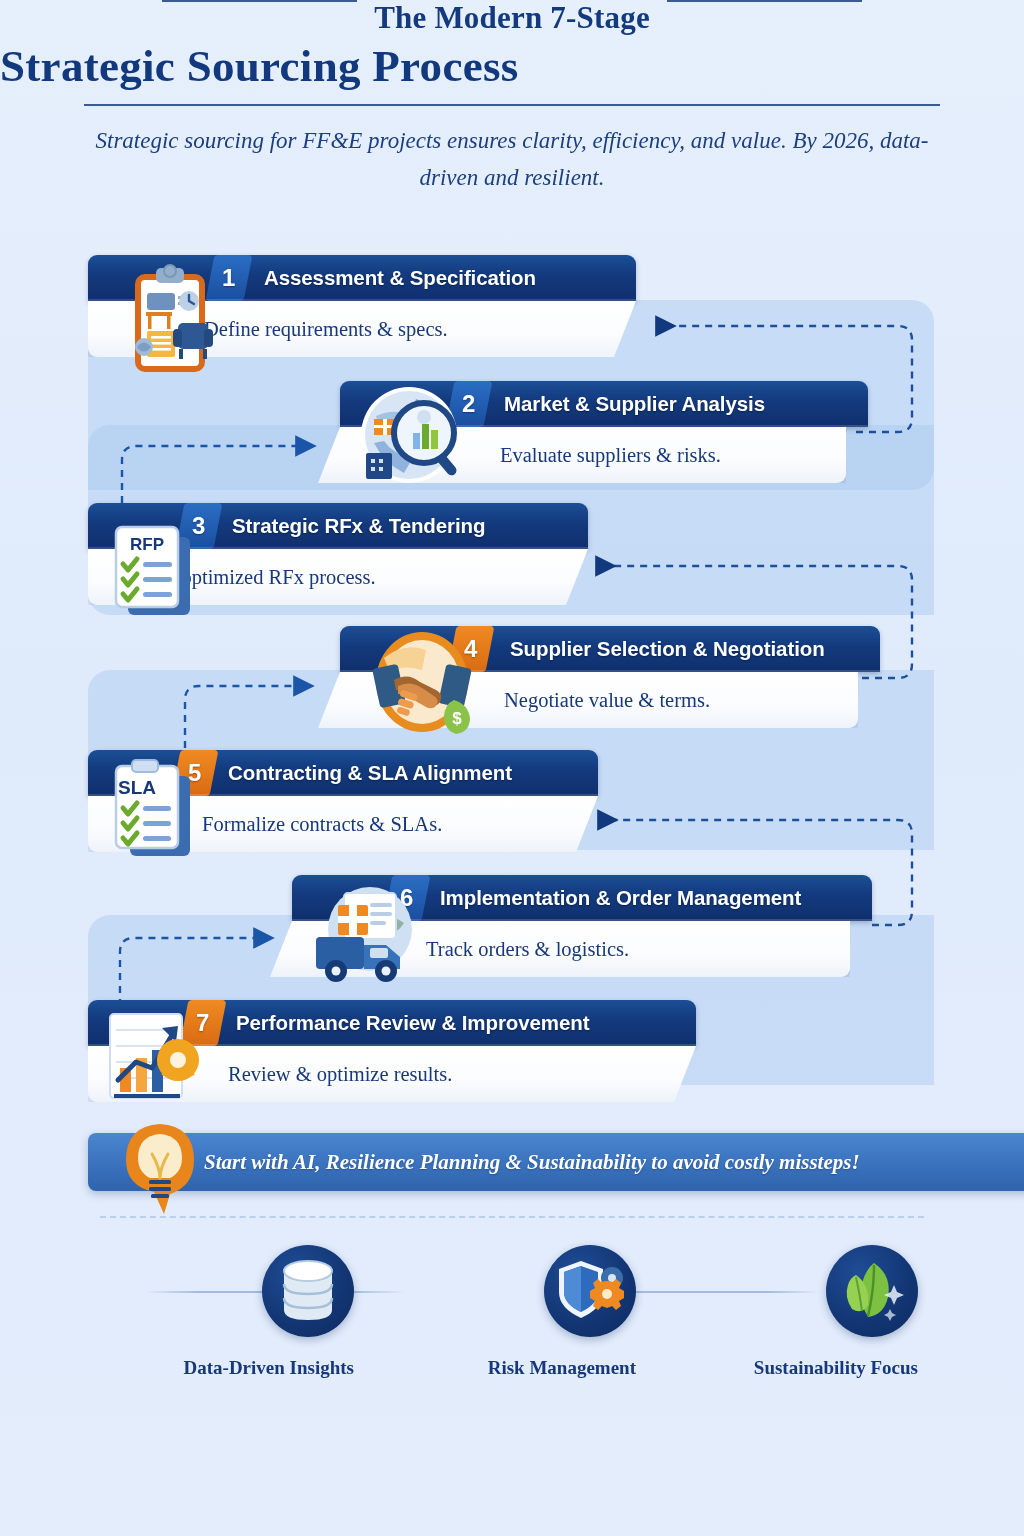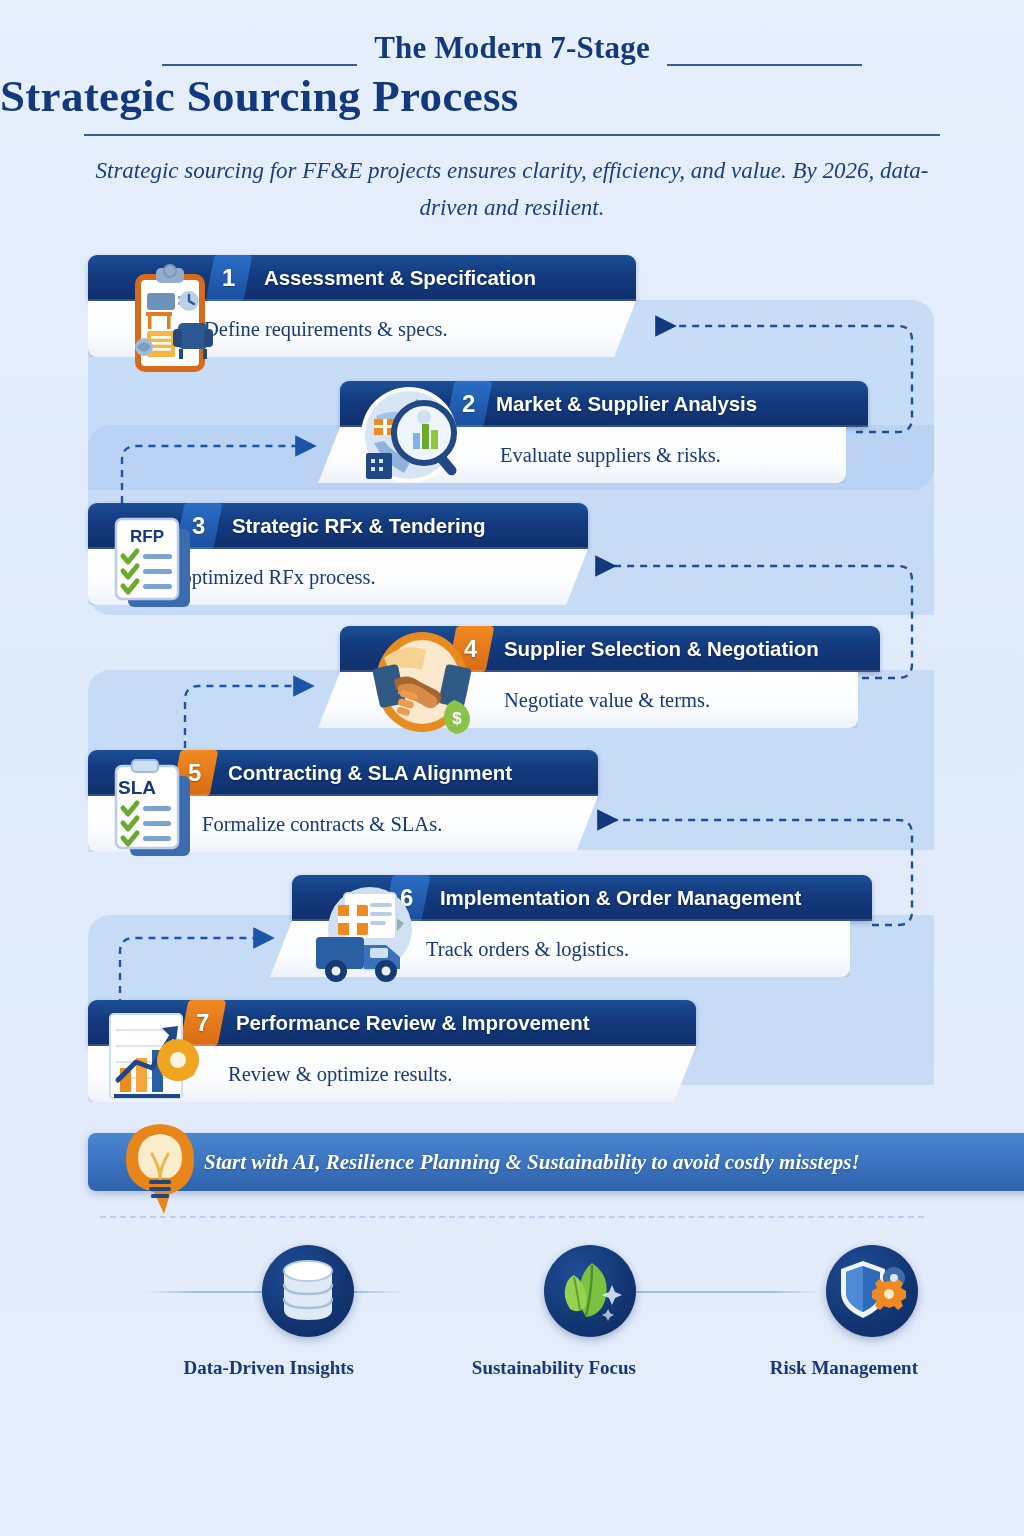--- a/index.html
+++ b/index.html
@@ -22,24 +22,23 @@
     height: 1536px;
     background: linear-gradient(180deg, #e6effc 0%, #dfeafb 45%, #e4edfc 100%);
     overflow: hidden;
   }
 
   
   .header { position: absolute; top: 0; left: 0; width: 1024px; }
 
   .kicker-row {
     display: flex;
-    align-items: flex-end;
+    align-items: flex-start;
     justify-content: center;
     gap: 17px;
-    margin-top: 30px;
   }
   .kicker-rule {
     height: 2px;
     background: #1c3f7c;
     width: 195px;
     opacity: .85;
   }
   .kicker-text {
     font-family: "Liberation Serif", serif;
     font-size: 31px;
@@ -291,21 +290,21 @@
         <rect x="87" y="86" width="4" height="10" fill="#23497f"></rect>
       </svg>
     </div>
   </div>
 
   <div class="stage" style="left:340px; top:381px; width:528px;">
     <div class="stage-title" style="padding-left:110px;">
       <div class="badge blue">
         <span>2</span>
       </div>
-      <div class="stage-title-text" style="margin-left:8px;">Market &amp; Supplier Analysis</div>
+      <div class="stage-title-text" style="margin-left:16px;">Market &amp; Supplier Analysis</div>
     </div>
     <div class="stage-body left-notch" style="width:528px; margin-left:-22px; padding-left:182px;">
       <div class="stage-desc">Evaluate suppliers &amp; risks.</div>
     </div>
 
     <div class="stage-icon" style="left:14px; top:0px;">
       <svg width="118" height="112" viewBox="0 0 118 112">
         <circle cx="55" cy="54" r="48" fill="#ffffff"></circle>
         <circle cx="55" cy="54" r="44" fill="#d7e5f5"></circle>
         <path d="M22,35 Q40,27 56,34 L50,47 Q34,49 25,44 z" fill="#a3c2e4"></path>
@@ -336,21 +335,21 @@
     <div class="stage-title" style="padding-left:92px;">
       <div class="badge blue">
         <span>3</span>
       </div>
       <div class="stage-title-text" style="margin-left:14px;">Strategic RFx &amp; Tendering</div>
     </div>
     <div class="stage-body" style="width:500px; padding-left:65px;">
       <div class="stage-desc">AI-optimized RFx process.</div>
     </div>
 
-    <div class="stage-icon" style="left:14px; top:8px;">
+    <div class="stage-icon" style="left:14px; top:16px;">
       <svg width="104" height="104" viewBox="0 0 104 104">
         <rect x="26" y="18" width="62" height="78" rx="6" fill="#3c6cb0"></rect>
         <rect x="14" y="8" width="62" height="80" rx="6" fill="#ffffff" stroke="#b9cde6" stroke-width="2.5"></rect>
         <text x="45" y="31" font-family="Liberation Sans, sans-serif" font-size="17" font-weight="bold" fill="#17397c" text-anchor="middle">RFP</text>
         <g stroke="#6aaa2c" stroke-width="5" fill="none" stroke-linecap="round" stroke-linejoin="round">
           <path d="M21,45 L26,51 L35,40"></path>
           <path d="M21,60 L26,66 L35,55"></path>
           <path d="M21,75 L26,81 L35,70"></path>
         </g>
         <g fill="#7ba3d4">
@@ -360,21 +359,21 @@
         </g>
       </svg>
     </div>
   </div>
 
   <div class="stage" style="left:340px; top:626px; width:540px;">
     <div class="stage-title" style="padding-left:112px;">
       <div class="badge orange">
         <span>4</span>
       </div>
-      <div class="stage-title-text" style="margin-left:14px;">Supplier Selection &amp; Negotiation</div>
+      <div class="stage-title-text" style="margin-left:20px;">Supplier Selection &amp; Negotiation</div>
     </div>
     <div class="stage-body left-notch" style="width:540px; margin-left:-22px; padding-left:186px;">
       <div class="stage-desc">Negotiate value &amp; terms.</div>
     </div>
 
     <div class="stage-icon" style="left:24px; top:2px;">
       <svg width="124" height="112" viewBox="0 0 124 112">
         <ellipse cx="58" cy="54" rx="46" ry="50" fill="#e88c20"></ellipse>
         <ellipse cx="58" cy="54" rx="38" ry="42" fill="#fbe9cd"></ellipse>
         <path d="M20,30 Q40,14 62,22 L58,42 Q40,36 26,44 z" fill="#f6d294"></path>
@@ -523,49 +522,49 @@
       <div class="pillar-icon">
         <svg width="62" height="66" viewBox="0 0 62 66">
           <ellipse cx="31" cy="13" rx="24" ry="10" fill="#f2f7fc"></ellipse>
           <path d="M7,13 L7,52 Q7,62 31,62 Q55,62 55,52 L55,13 Q55,23 31,23 Q7,23 7,13 z" fill="#dfeaf5"></path>
           <ellipse cx="31" cy="13" rx="24" ry="10" fill="#ffffff" stroke="#b6cce3" stroke-width="2"></ellipse>
           <path d="M7,26 Q7,36 31,36 Q55,36 55,26" fill="none" stroke="#a7c0da" stroke-width="2.5"></path>
           <path d="M7,40 Q7,50 31,50 Q55,50 55,40" fill="none" stroke="#a7c0da" stroke-width="2.5"></path>
         </svg>
       </div>
       <div class="pillar-label">Data-Driven Insights</div>
-    </div>
-
-    <div class="pillar">
-      <div class="pillar-icon">
-        <svg width="64" height="64" viewBox="0 0 64 64">
-          <path d="M34,4 Q52,16 48,38 Q44,56 28,58 Q18,42 22,24 Q26,10 34,4 z" fill="#7cc142"></path>
-          <path d="M34,6 Q34,32 28,57" stroke="#4e8f28" stroke-width="2.4" fill="none"></path>
-          <path d="M16,16 Q30,26 28,46 Q22,56 12,50 Q4,38 8,26 Q10,19 16,16 z" fill="#96d152"></path>
-          <path d="M16,18 Q20,36 22,52" stroke="#5aa233" stroke-width="2" fill="none"></path>
-          <path d="M54,26 L57,33 L64,36 L57,39 L54,46 L51,39 L44,36 L51,33 z" fill="#e9f2fb" opacity=".85"></path>
-          <path d="M50,50 L52,54 L56,56 L52,58 L50,62 L48,58 L44,56 L48,54 z" fill="#e9f2fb" opacity=".7"></path>
-        </svg>
-      </div>
-      <div class="pillar-label">Sustainability Focus</div>
     </div>
 
     <div class="pillar">
       <div class="pillar-icon">
         <svg width="70" height="66" viewBox="0 0 70 66">
           <path d="M26,3 L48,11 L48,34 Q48,50 26,60 Q4,50 4,34 L4,11 z" fill="#eef5fd"></path>
           <path d="M26,8 L43,14 L43,34 Q43,46 26,54 Q9,46 9,34 L9,14 z" fill="#2f6bbd"></path>
           <path d="M26,8 L26,54 Q9,46 9,34 L9,14 z" fill="#4f8ad6"></path>
           <circle cx="57" cy="20" r="11" fill="#3b6ea8"></circle>
           <circle cx="57" cy="20" r="4" fill="#d8e6f5"></circle>
           <g transform="translate(52,40)">
             <path d="M0,-17 L5,-15 L9,-19 L14,-15 L12,-10 L17,-7 L17,0 L12,3 L14,8 L9,12 L5,8 L0,10 L-5,8 L-9,12 L-14,8 L-12,3 L-17,0 L-17,-7 L-12,-10 L-14,-15 L-9,-19 L-5,-15 z" fill="#ef8a22"></path>
             <circle cx="0" cy="-4" r="13" fill="#ef8a22"></circle>
             <circle cx="0" cy="-4" r="5" fill="#fbeccb"></circle>
           </g>
         </svg>
       </div>
       <div class="pillar-label">Risk Management</div>
     </div>
 
+    <div class="pillar">
+      <div class="pillar-icon">
+        <svg width="64" height="64" viewBox="0 0 64 64">
+          <path d="M34,4 Q52,16 48,38 Q44,56 28,58 Q18,42 22,24 Q26,10 34,4 z" fill="#7cc142"></path>
+          <path d="M34,6 Q34,32 28,57" stroke="#4e8f28" stroke-width="2.4" fill="none"></path>
+          <path d="M16,16 Q30,26 28,46 Q22,56 12,50 Q4,38 8,26 Q10,19 16,16 z" fill="#96d152"></path>
+          <path d="M16,18 Q20,36 22,52" stroke="#5aa233" stroke-width="2" fill="none"></path>
+          <path d="M54,26 L57,33 L64,36 L57,39 L54,46 L51,39 L44,36 L51,33 z" fill="#e9f2fb" opacity=".85"></path>
+          <path d="M50,50 L52,54 L56,56 L52,58 L50,62 L48,58 L44,56 L48,54 z" fill="#e9f2fb" opacity=".7"></path>
+        </svg>
+      </div>
+      <div class="pillar-label">Sustainability Focus</div>
+    </div>
+
   </div>
 
 </div>
 
 </body></html>

